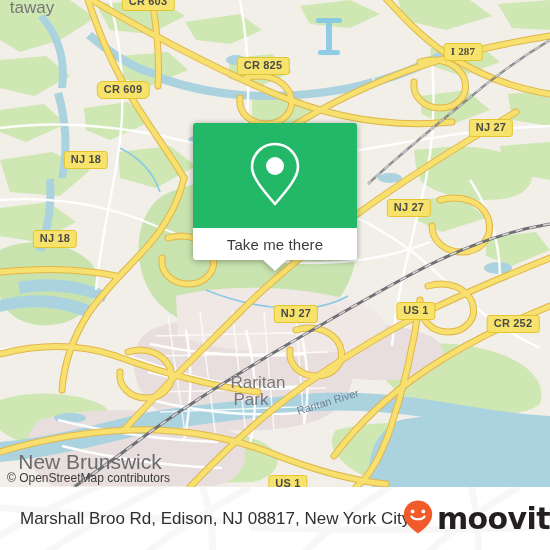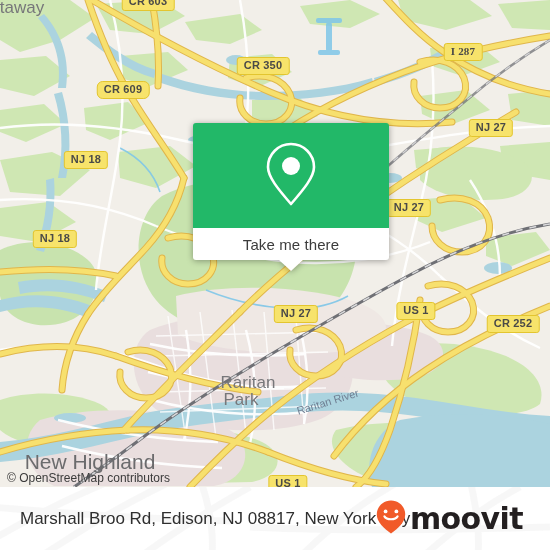--- a/index.html
+++ b/index.html
@@ -39,21 +39,21 @@
   
   .place {
     position: absolute;
     color: #6f6f70;
     white-space: nowrap;
     transform: translate(-50%, -50%);
     text-align: center;
     line-height: 1.05;
   }
   .place.big   { font-size: 21px; color: #6b6b6d; }
-  .place.mid   { font-size: 17px; color: #77777a; }
+  .place.mid   { font-size: 17px; color: #77777a; margin-left: 10px; }
   .river-label {
     position: absolute;
     color: #6f7f93;
     font-size: 11px;
     white-space: nowrap;
     transform-origin: left center;
   }
 
   
   #attribution {
@@ -61,21 +61,21 @@
     left: 7px; top: 471px;
     font-size: 12px;
     color: #3b3b3b;
     z-index: 40;
   }
 
   
   #callout {
     position: absolute;
     left: 193px; top: 123px;
-    width: 196px;
+    width: 164px;
     z-index: 50;
     filter: drop-shadow(0 1px 3px rgba(0,0,0,.35));
   }
   #callout-head {
     background: #22b868;
     height: 105px;
     border-radius: 3px 3px 0 0;
     display: flex; align-items: center; justify-content: center;
   }
   #callout-foot {
@@ -116,21 +116,21 @@
   #bottom-title {
     position: relative;
     margin-left: 20px;
     font-size: 17px;
     color: #2f2f2f;
     white-space: nowrap;
     z-index: 2;
   }
   #brand {
     position: absolute;
-    right: 27px; top: 50%;
+    right: 0; top: 50%;
     transform: translateY(-50%);
     display: flex; align-items: center;
     z-index: 2;
   }
   #brand-word {
     font-size: 30px;
     font-weight: bold;
     color: #231f20;
     letter-spacing: -0.6px;
     margin-left: 3px;
@@ -337,29 +337,29 @@
       <path d="M550,224 C500,232 452,252 408,276 C360,302 312,330 268,356
                C222,384 176,412 134,444 C110,462 90,476 74,487" stroke="#d9d9db" stroke-width="1.6" fill="none" stroke-dasharray="7 7"></path>
       <path d="M550,40 C520,58 490,80 462,104 C430,130 398,156 368,184" stroke="#6f7075" stroke-width="2.4" fill="none" opacity=".75"></path>
       <path d="M550,40 C520,58 490,80 462,104 C430,130 398,156 368,184" stroke="#d9d9db" stroke-width="1.3" fill="none" stroke-dasharray="6 6" opacity=".9"></path>
     </svg>
 
     <div class="layer" id="place-labels">
         <div class="place mid" style="left: 22px; top: 8px;">taway</div>
         <div class="place mid" style="left: 248px; top: 383px;">Raritan</div>
         <div class="place mid" style="left: 241px; top: 400px; text-align: right;">Park</div>
-        <div class="place big" style="left: 90px; top: 462px;">New Highland</div>
+        <div class="place big" style="left: 90px; top: 462px;">New Brunswick</div>
       </div>
     <div class="layer" id="water-labels">
         <div class="river-label" style="left: 297px; top: 405px; transform: rotate(-17deg);">Raritan River</div>
       </div>
     <div class="layer" id="shield-layer">
         <div class="shield" style="left: 148px; top: 2px;">CR 603</div>
         <div class="shield" style="left: 463px; top: 52px; font-family: Liberation Serif, serif;">I 287</div>
-        <div class="shield" style="left: 263px; top: 66px;">CR 350</div>
+        <div class="shield" style="left: 263px; top: 66px;">CR 825</div>
         <div class="shield" style="left: 123px; top: 90px; border-radius: 6px;">CR 609</div>
         <div class="shield" style="left: 491px; top: 128px;">NJ 27</div>
         <div class="shield" style="left: 86px; top: 160px;">NJ 18</div>
         <div class="shield" style="left: 409px; top: 208px;">NJ 27</div>
         <div class="shield" style="left: 55px; top: 239px;">NJ 18</div>
         <div class="shield" style="left: 296px; top: 314px;">NJ 27</div>
         <div class="shield" style="left: 416px; top: 311px;">US 1</div>
         <div class="shield" style="left: 513px; top: 324px;">CR 252</div>
         <div class="shield" style="left: 288px; top: 484px;">US 1</div>
       </div>

